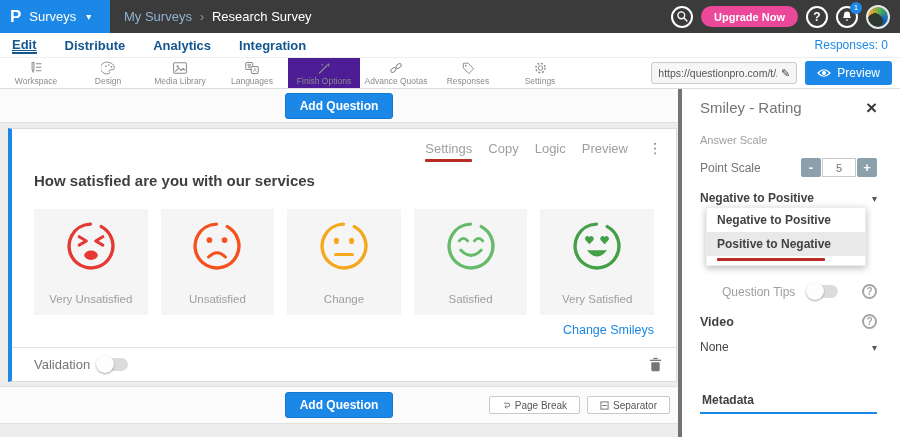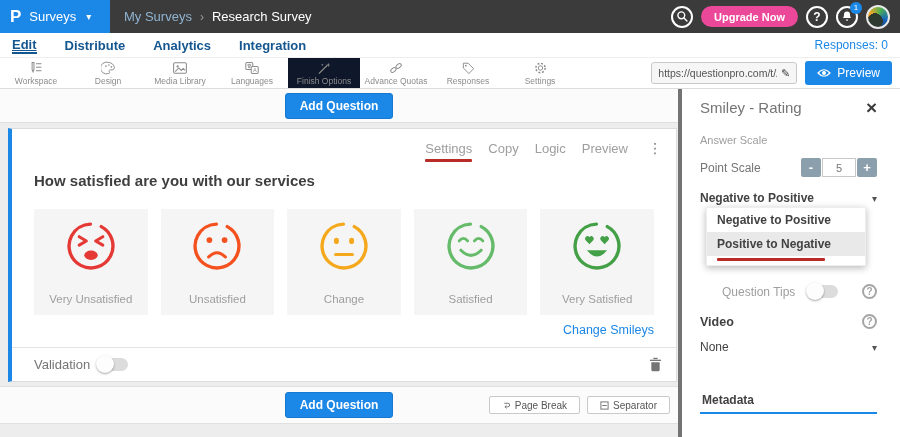--- a/index.html
+++ b/index.html
@@ -25,21 +25,21 @@
 
   
   .subnav { height:24px; background:#fff; display:flex; align-items:center; gap:28px; padding:0 12px; font-size:13px; flex-shrink:0; }
   .subnav .nav-item { color:#14568f; cursor:pointer; font-weight:bold; }
   .subnav .nav-item.active { border-bottom:2px solid #14568f; text-decoration:underline; }
   .responses { margin-left:auto; color:#1b87e6; font-size:12px; }
 
   
   .toolbar { height:32px; background:#fff; border-top:1px solid #eee; border-bottom:1px solid #ddd; display:flex; align-items:stretch; flex-shrink:0; }
   .tool-item { width:72px; display:flex; flex-direction:column; align-items:center; justify-content:center; gap:1px; cursor:pointer; color:#8c8c8c; }
-  .tool-item.active { background:#0f172a; }
+  .tool-item.active { background:#4c1d95; }
   .tool-item .tool-label { font-size:8.5px; color:#8c8c8c; white-space:nowrap; }
   .toolbar-right { margin-left:auto; display:flex; align-items:center; gap:8px; padding-right:8px; }
   .url-box { width:146px; height:22px; background:#f6f6f6; border:1px solid #c9c9c9; border-radius:3px; display:flex; align-items:center; padding:0 6px; gap:4px; cursor:text; }
   .url-text { font-size:10.5px; color:#555; white-space:nowrap; overflow:hidden; flex:1; }
   .pencil { font-size:11px; color:#444; cursor:pointer; }
   .preview-btn { height:24px; background:#1b87e6; border:none; border-radius:3px; color:#fff; font-size:12px; display:flex; align-items:center; gap:6px; padding:0 12px; cursor:pointer; font-family:inherit; }
 
   
   .content { flex:1; display:flex; overflow:hidden; }
   .main { width:678px; background:#ededed; display:flex; flex-direction:column; }

